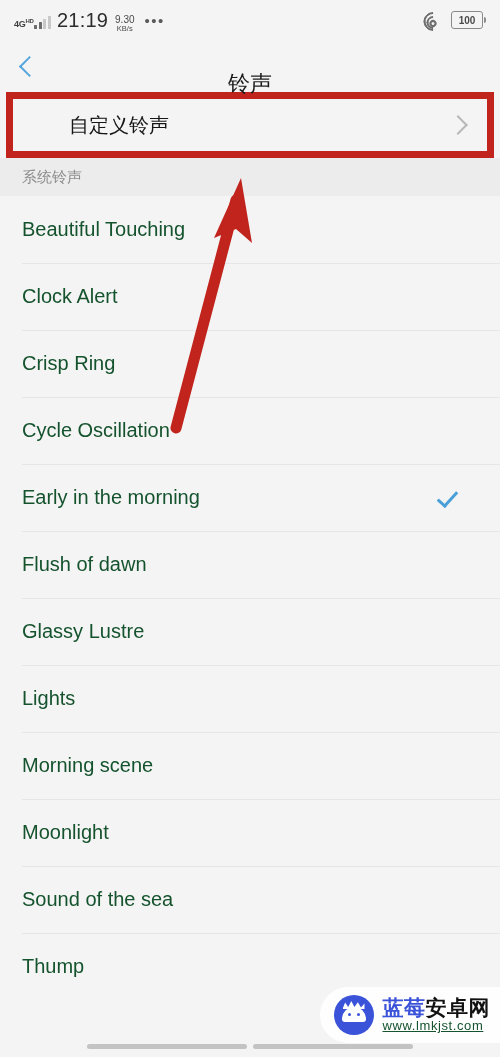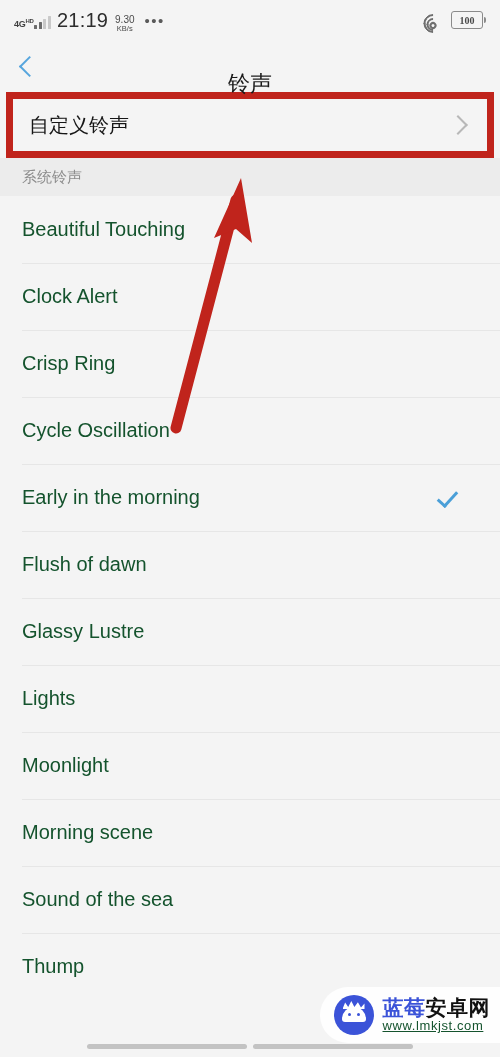--- a/index.html
+++ b/index.html
@@ -20,21 +20,21 @@
     height: 40px;
     width: 100%;
     background: #f4f4f4;
     display: flex;
     align-items: center;
     padding: 0 14px;
     box-sizing: border-box;
     color: #3a3a3a;
   }
   .sb-left { display: flex; align-items: center; gap: 6px; flex: 1; }
-  .sb-right { display: flex; align-items: center; gap: 8px; font-family: Liberation Serif, serif; }
+  .sb-right { display: flex; gap: 8px; }
 
   .net-icon { display: flex; align-items: flex-end; gap: 1px; position: relative; height: 18px; }
   .net-label {
     font-size: 9px;
     font-weight: bold;
     color: #3f3f3f;
     line-height: 1;
     letter-spacing: -0.3px;
   }
   .net-label sup { font-size: 6px; }
@@ -109,20 +109,21 @@
     border: 7px solid #c0241c;
     background: #f4f4f4;
     box-sizing: border-box;
   }
   .custom-row {
     height: 52px;
     background: #f4f4f4;
     display: flex; align-items: center;
     padding: 0 16px 0 16px;
     box-sizing: border-box;
+    margin-left: 40px;
   }
   .custom-row .label { font-size: 20px; color: #161616; flex: 1; }
   .chev-right {
     width: 12px; height: 12px;
     border-top: 2.4px solid #b8b8b8;
     border-right: 2.4px solid #b8b8b8;
     transform: rotate(45deg);
     margin-right: 6px;
   }
 
@@ -298,24 +299,24 @@
     <div class="row">
       <div class="name">Flush of dawn</div>
     </div>
     <div class="row">
       <div class="name">Glassy Lustre</div>
     </div>
     <div class="row">
       <div class="name">Lights</div>
     </div>
     <div class="row">
+      <div class="name">Morning scene</div>
+    </div>
+    <div class="row">
       <div class="name">Moonlight</div>
-    </div>
-    <div class="row">
-      <div class="name">Morning scene</div>
     </div>
     <div class="row">
       <div class="name">Sound of the sea</div>
     </div>
     <div class="row">
       <div class="name">Thump</div>
     </div>
   </div>
 
 <svg class="arrow-svg" viewBox="0 0 500 1057">

